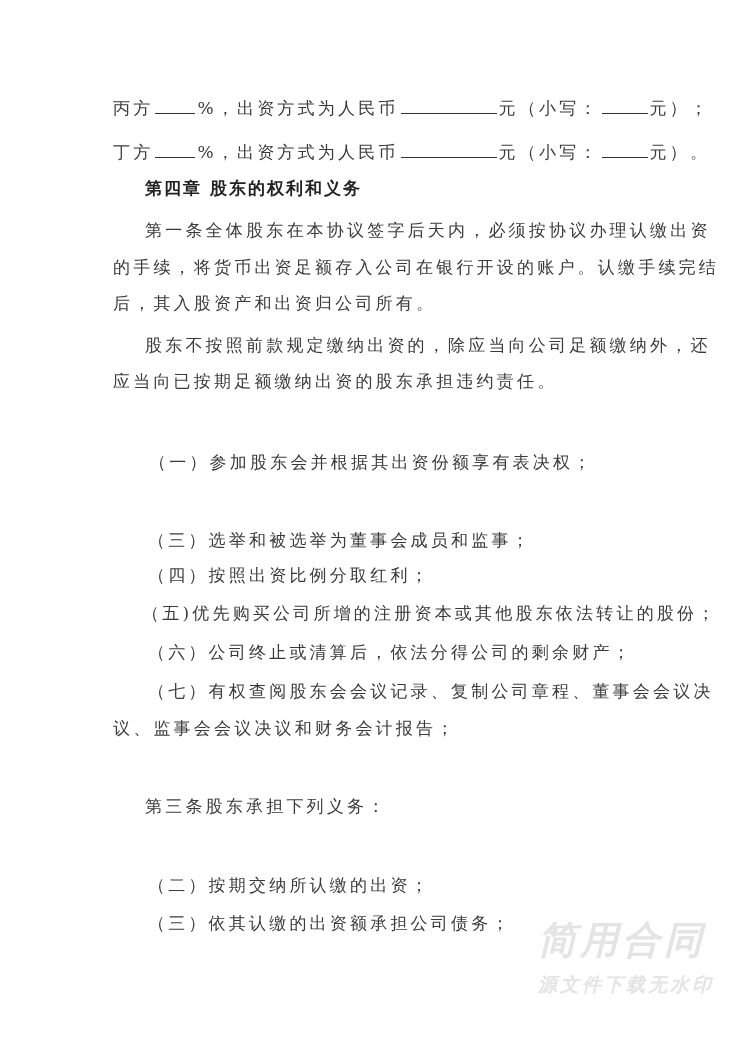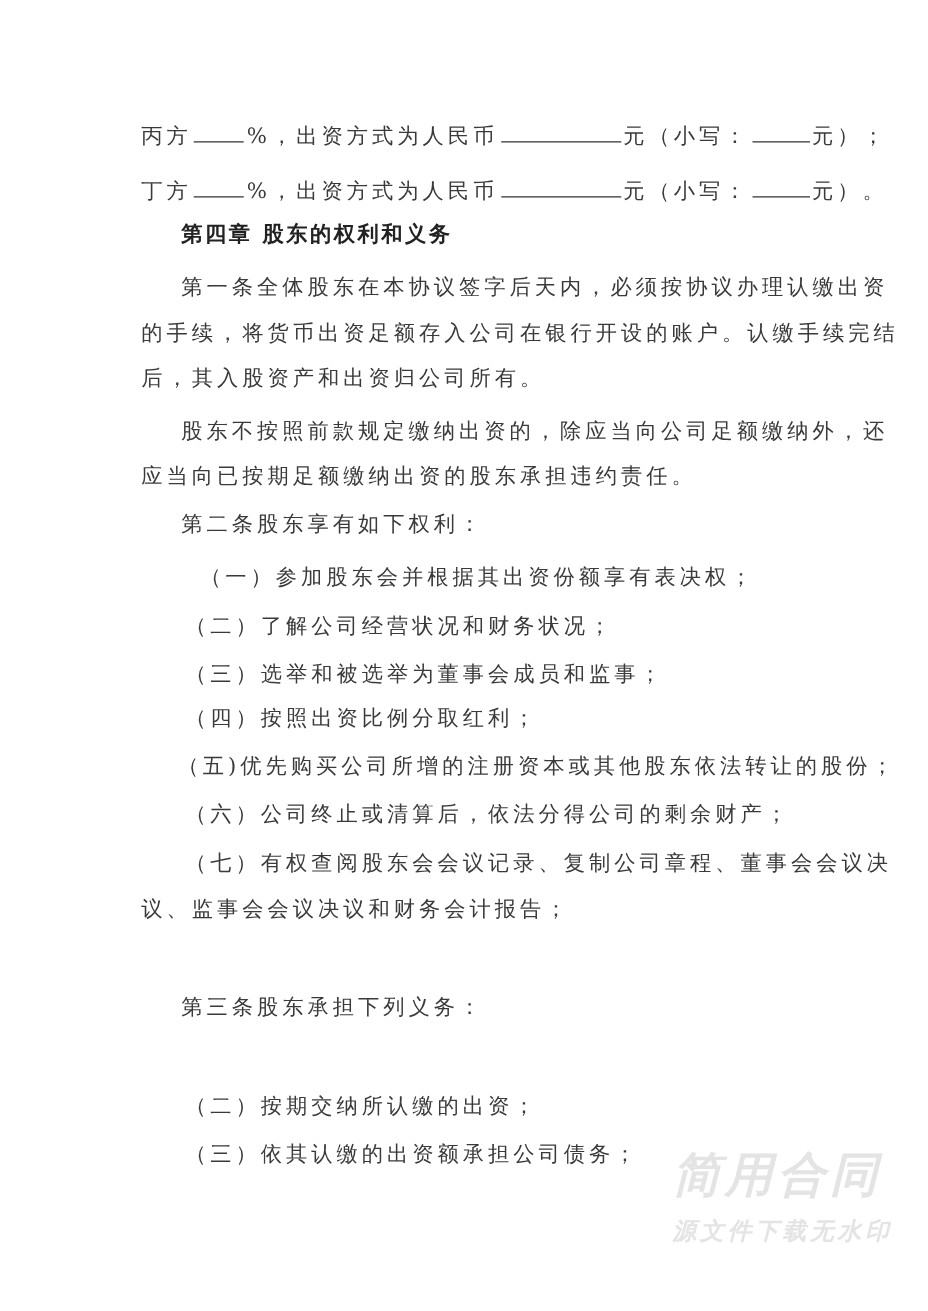--- a/index.html
+++ b/index.html
@@ -46,23 +46,21 @@
 
   <div class="line indent heading" style="top:177px;">第四章  股东的权利和义务</div>
 
   <div class="line indent" style="top:219px;">第一条全体股东在本协议签字后天内，必须按协议办理认缴出资</div>
   <div class="line" style="top:256px;">的手续，将货币出资足额存入公司在银行开设的账户。认缴手续完结</div>
   <div class="line" style="top:292px;">后，其入股资产和出资归公司所有。</div>
 
   <div class="line indent" style="top:334px;">股东不按照前款规定缴纳出资的，除应当向公司足额缴纳外，还</div>
   <div class="line" style="top:370px;">应当向已按期足额缴纳出资的股东承担违约责任。</div>
 
-  <div class="line indent" style="top:409px;">第二条股东享有如下权利：</div>
-  <div class="line" style="top:451px; left:160px;">（一）参加股东会并根据其出资份额享有表决权；</div>
-  <div class="line" style="top:490px; left:148px;">（二）了解公司经营状况和财务状况；</div>
+  <div class="line" style="top:451px; left:149px;">（一）参加股东会并根据其出资份额享有表决权；</div>
   <div class="line" style="top:529px; left:148px;">（三）选举和被选举为董事会成员和监事；</div>
   <div class="line" style="top:564px; left:148px;">（四）按照出资比例分取红利；</div>
   <div class="line" style="top:602px; left:142px;">（五)优先购买公司所增的注册资本或其他股东依法转让的股份；</div>
   <div class="line" style="top:641px; left:148px;">（六）公司终止或清算后，依法分得公司的剩余财产；</div>
   <div class="line" style="top:680px; left:148px;">（七）有权查阅股东会会议记录、复制公司章程、董事会会议决</div>
   <div class="line" style="top:717px;">议、监事会会议决议和财务会计报告；</div>
 
   <div class="line indent" style="top:795px;">第三条股东承担下列义务：</div>
   <div class="line" style="top:874px; left:148px;">（二）按期交纳所认缴的出资；</div>
   <div class="line" style="top:913px; left:148px;font-family:Liberation Serif, serif;">（三）依其认缴的出资额承担公司债务；</div>

